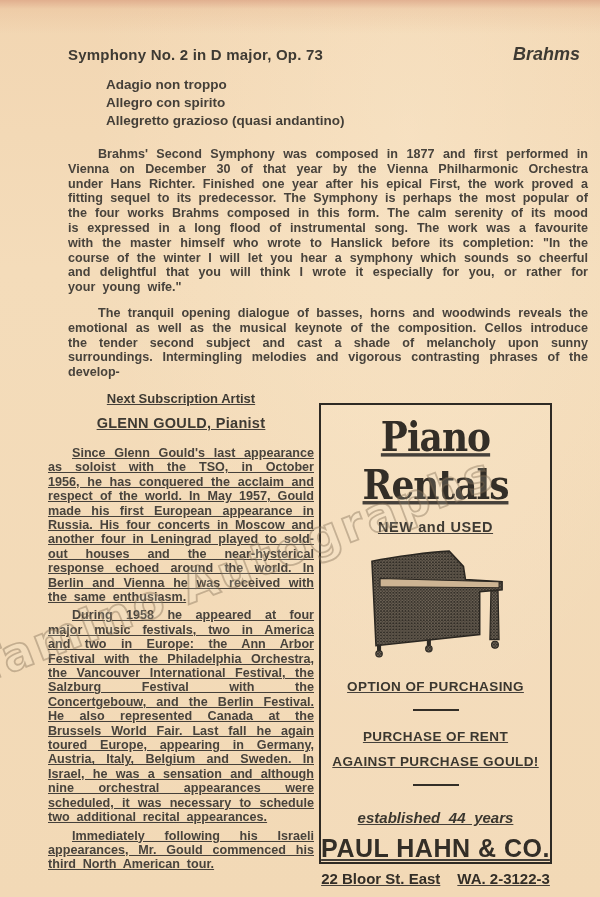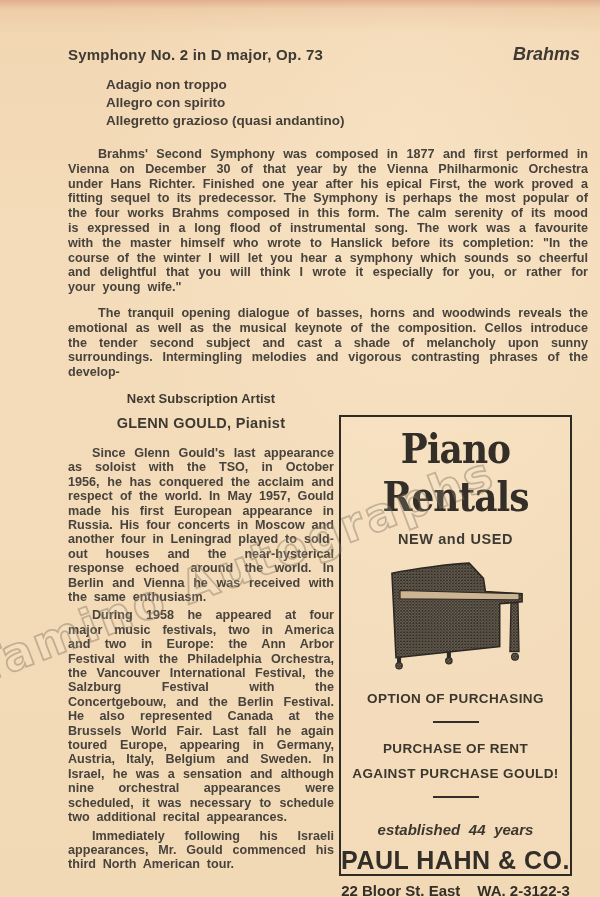--- a/index.html
+++ b/index.html
@@ -28,21 +28,21 @@
 
   
   .notes { margin:17px 40px 0 40px; }
   .para {
     font-size:12.6px; font-weight:700; line-height:14.8px;
     text-align:justify; word-spacing:0.30em; text-indent:30px;
     color:#48433c; margin:0 0 11px 0;
   }
 
   
-  .columns { display:flex; margin:9px 40px 0 40px; align-items:flex-end; }
+  .columns { display:flex; margin:9px 40px 0 20px; align-items:center;text-decoration:underline; }
   .left-col { width:266px; margin-right:5px; }
   .col-heading    { text-align:center; font-size:13px;   font-weight:700; color:#3e3a33; }
   .col-subheading { text-align:center; font-size:14.5px; font-weight:700; margin-top:9px; letter-spacing:0.3px; color:#3e3a33; }
   .left-col .para { font-size:12.6px; text-indent:24px; line-height:14.4px; margin:0 0 4px 0; word-spacing:0.26em; }
   .left-col .para.first { margin-top:15px; }
 
   
   .ad {
     width:233px; height:461px; box-sizing:border-box;
     border:2.5px solid #2e2a24;

